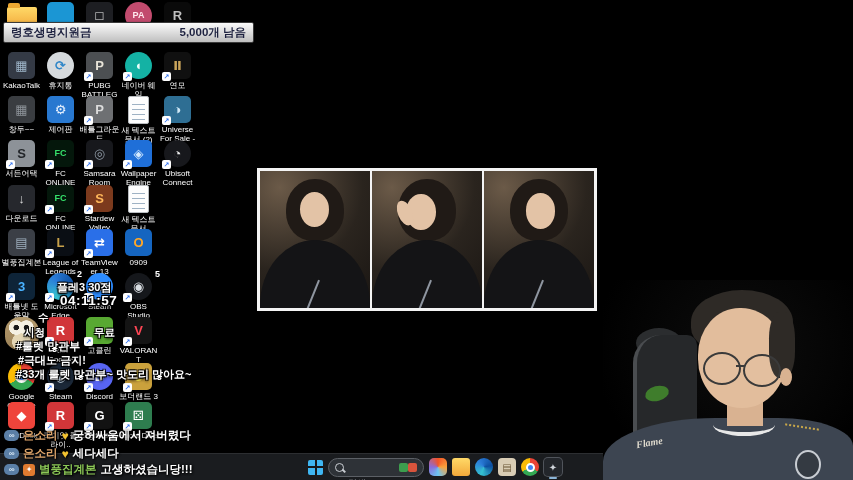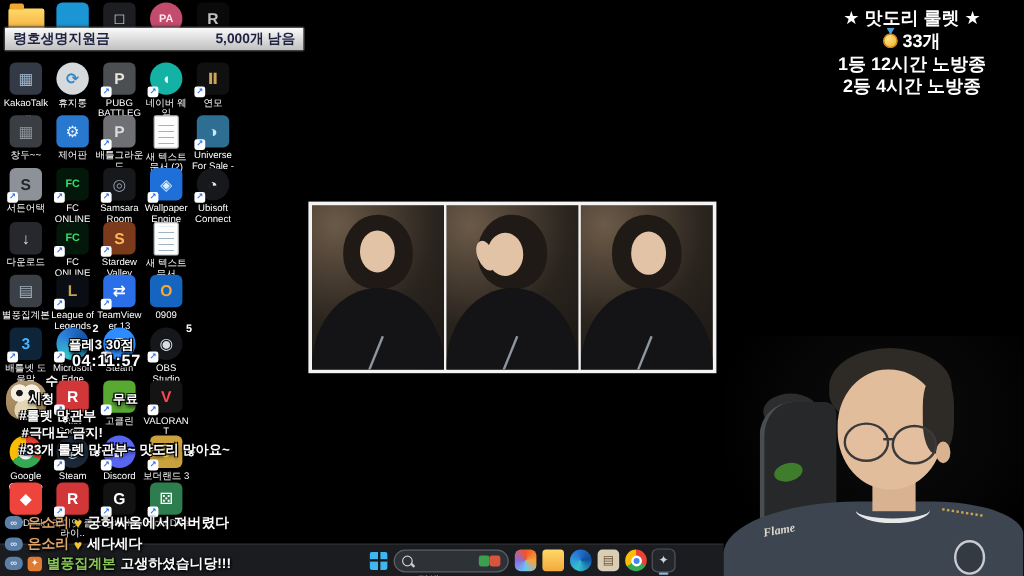--- a/index.html
+++ b/index.html
@@ -427,26 +427,20 @@
         </div>
 
     </div>
   </div>
 
   <div id="support-bar">
     <span>령호생명지원금</span>
     <span>5,000개 남음</span>
   </div>
 
-  <div id="roulette">
-    <div>★ 맛도리 룰렛 ★</div>
-    <div><span class="medal"></span><span>33개</span></div>
-    <div>1등 12시간 노방종</div>
-    <div>2등 4시간 노방종</div>
-  </div>
 
   <div class="otext" style="left:57px;top:280px;font-size:11px;">플레3 30점</div>
   <div class="otext" style="left:60px;top:293px;font-size:13.5px;letter-spacing:.5px;">04:11:57</div>
   <div class="otext" style="left:38px;top:311px;font-size:10.5px;">수</div>
   <div class="otext" style="left:24px;top:326px;font-size:10.5px;">시청</div>
   <div class="otext" style="left:94px;top:326px;font-size:10.5px;">무료</div>
   <div class="otext" style="left:16px;top:339px;font-size:11px;">#룰렛 많관부</div>
   <div class="otext" style="left:18px;top:353px;font-size:11px;">#극대노 금지!</div>
   <div class="otext" style="left:16px;top:367px;font-size:11px;">#33개 룰렛 많관부~ 맛도리 많아요~</div>
 

